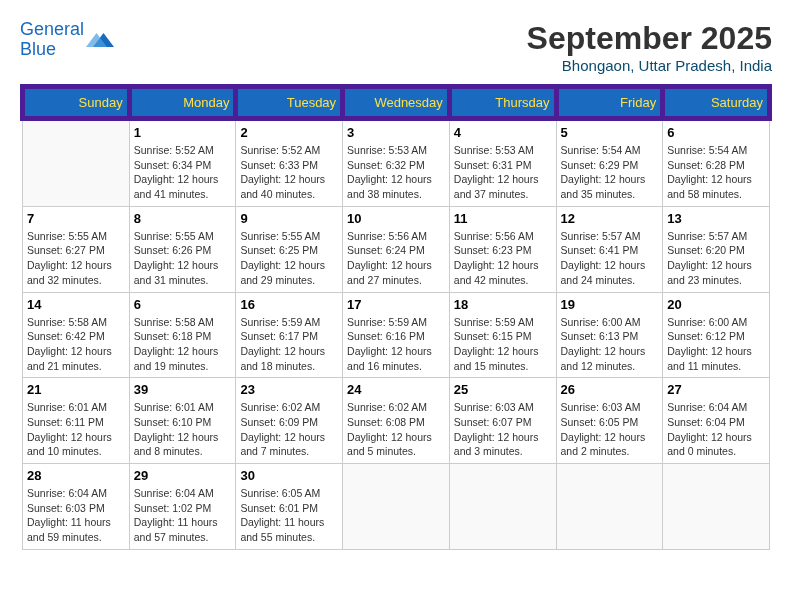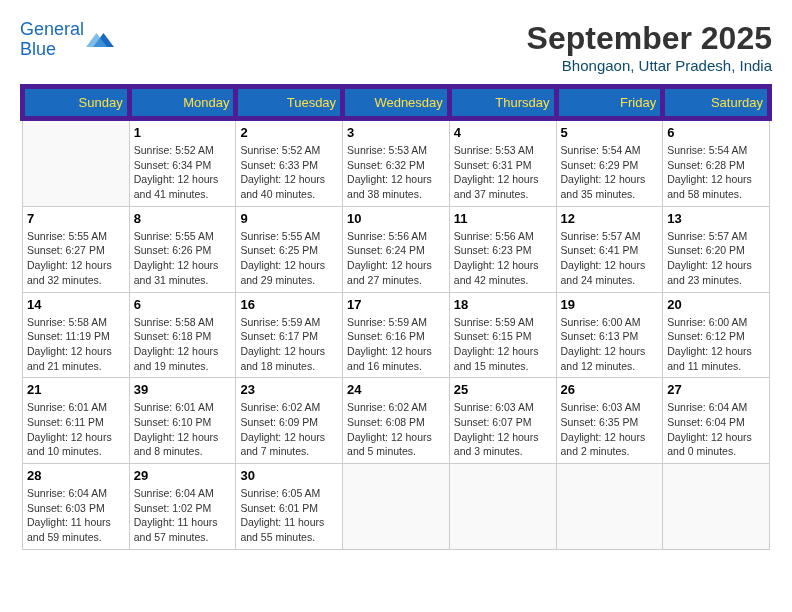--- a/index.html
+++ b/index.html
@@ -171,21 +171,21 @@
           <div class="day-info"><span>Sunrise: 5:57 AM</span><br><span>Sunset: 6:41 PM</span><br><span>Daylight: 12 hours</span><br><span>and 24 minutes.</span></div>
         </td>
         <td>
           <span class="day-num">13</span>
           <div class="day-info"><span>Sunrise: 5:57 AM</span><br><span>Sunset: 6:20 PM</span><br><span>Daylight: 12 hours</span><br><span>and 23 minutes.</span></div>
         </td>
       </tr>
       <tr>
         <td>
           <span class="day-num">14</span>
-          <div class="day-info"><span>Sunrise: 5:58 AM</span><br><span>Sunset: 11:19 PM</span><br><span>Daylight: 12 hours</span><br><span>and 21 minutes.</span></div>
+          <div class="day-info"><span>Sunrise: 5:58 AM</span><br><span>Sunset: 6:42 PM</span><br><span>Daylight: 12 hours</span><br><span>and 21 minutes.</span></div>
         </td>
         <td>
           <span class="day-num">6</span>
           <div class="day-info"><span>Sunrise: 5:58 AM</span><br><span>Sunset: 6:18 PM</span><br><span>Daylight: 12 hours</span><br><span>and 19 minutes.</span></div>
         </td>
         <td>
           <span class="day-num">16</span>
           <div class="day-info"><span>Sunrise: 5:59 AM</span><br><span>Sunset: 6:17 PM</span><br><span>Daylight: 12 hours</span><br><span>and 18 minutes.</span></div>
         </td>
         <td>
@@ -221,21 +221,21 @@
         <td>
           <span class="day-num">24</span>
           <div class="day-info"><span>Sunrise: 6:02 AM</span><br><span>Sunset: 6:08 PM</span><br><span>Daylight: 12 hours</span><br><span>and 5 minutes.</span></div>
         </td>
         <td>
           <span class="day-num">25</span>
           <div class="day-info"><span>Sunrise: 6:03 AM</span><br><span>Sunset: 6:07 PM</span><br><span>Daylight: 12 hours</span><br><span>and 3 minutes.</span></div>
         </td>
         <td>
           <span class="day-num">26</span>
-          <div class="day-info"><span>Sunrise: 6:03 AM</span><br><span>Sunset: 6:35 PM</span><br><span>Daylight: 12 hours</span><br><span>and 2 minutes.</span></div>
+          <div class="day-info"><span>Sunrise: 6:03 AM</span><br><span>Sunset: 6:05 PM</span><br><span>Daylight: 12 hours</span><br><span>and 2 minutes.</span></div>
         </td>
         <td>
           <span class="day-num">27</span>
           <div class="day-info"><span>Sunrise: 6:04 AM</span><br><span>Sunset: 6:04 PM</span><br><span>Daylight: 12 hours</span><br><span>and 0 minutes.</span></div>
         </td>
       </tr>
       <tr>
         <td>
           <span class="day-num">28</span>
           <div class="day-info"><span>Sunrise: 6:04 AM</span><br><span>Sunset: 6:03 PM</span><br><span>Daylight: 11 hours</span><br><span>and 59 minutes.</span></div>

